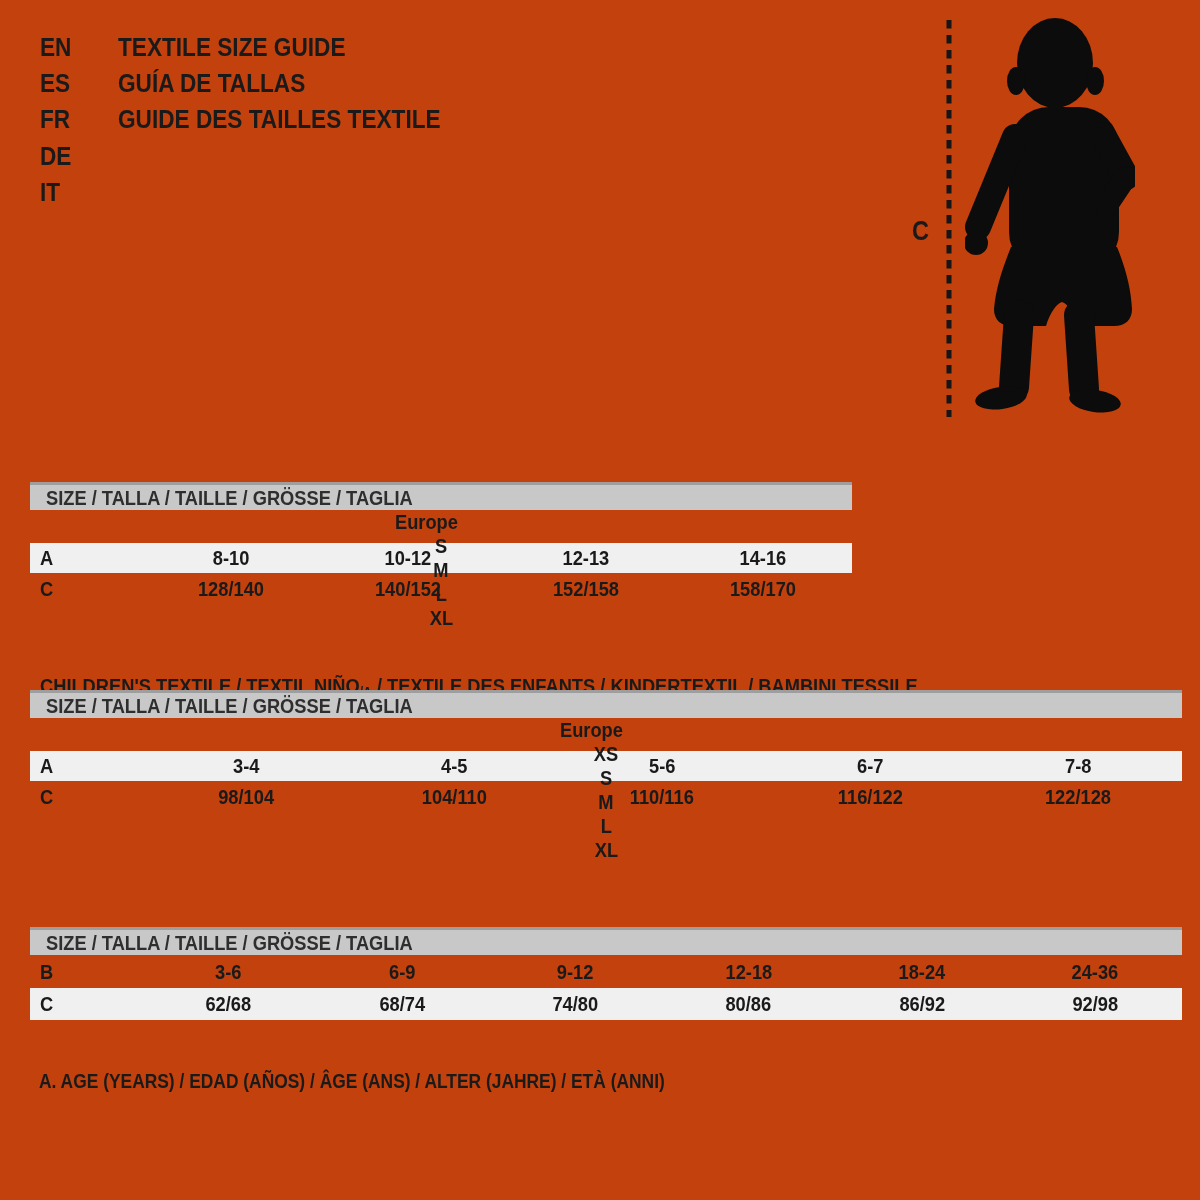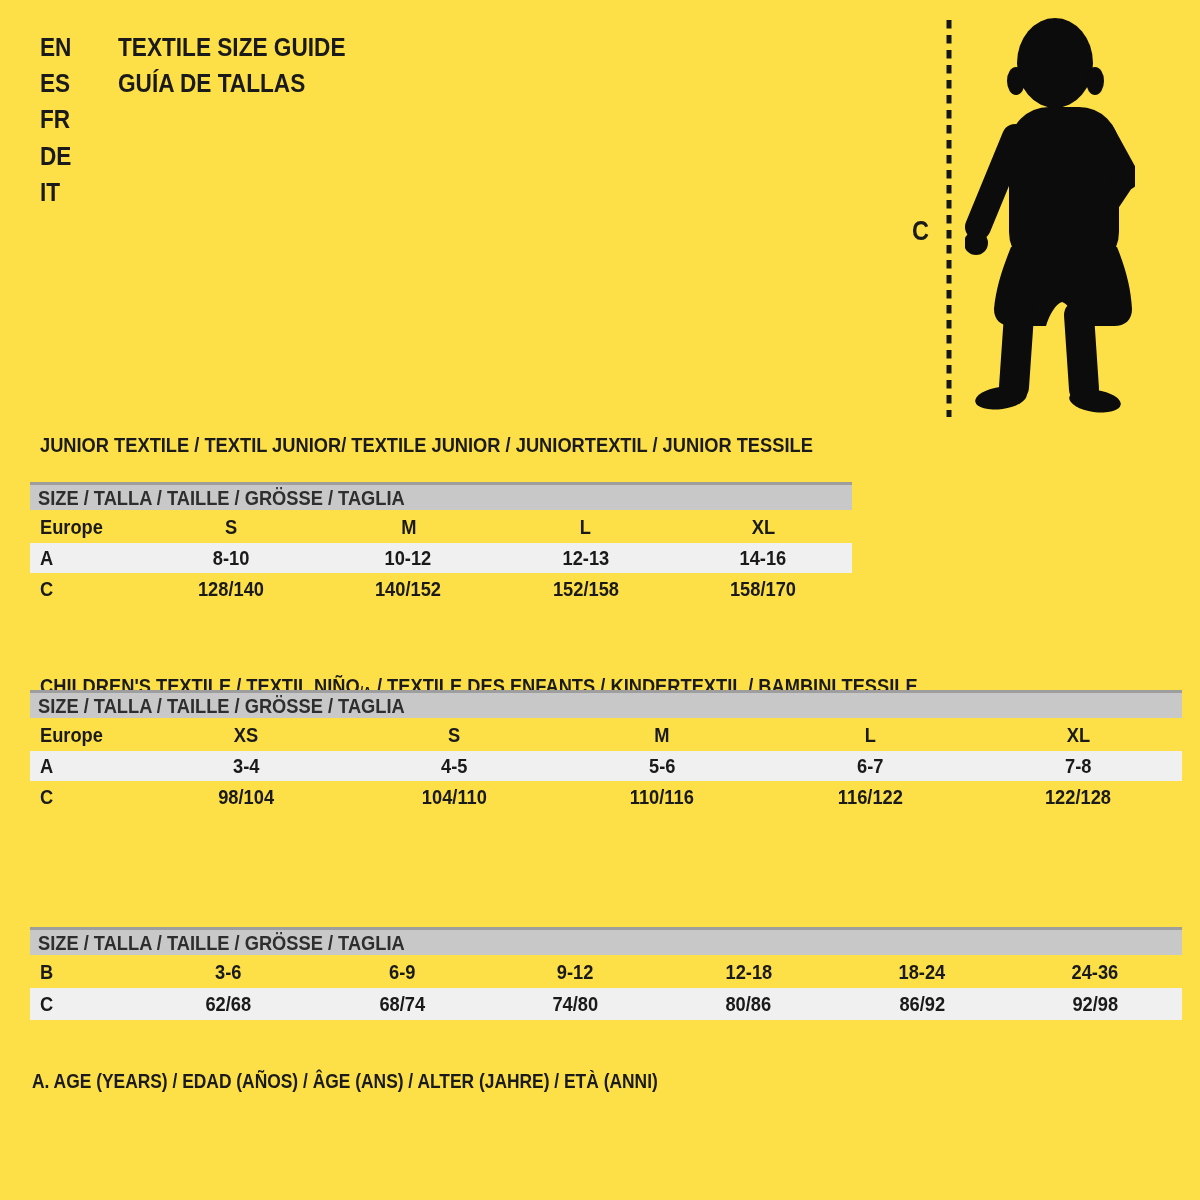--- a/index.html
+++ b/index.html
@@ -1,17 +1,17 @@
 <!DOCTYPE html>
 <html><head>
 <meta charset="utf-8">
 <style>
   html,body{margin:0;padding:0;background:#ffffff;}
   .page{
-    position:relative;width:1200px;height:1200px;background:#fde047;overflow:hidden;
+    position:relative;width:1200px;height:1200px;background:#c2410c;overflow:hidden;
     font-family:"Liberation Sans","DejaVu Sans",sans-serif;font-weight:bold;color:#1a1a1a;
   }
   .cond{display:inline-block;transform:scaleX(0.87);transform-origin:0 50%;white-space:nowrap;}
   .cond-c{transform-origin:50% 50%;}
 
   
   .lang-block{position:absolute;left:40px;top:29px;}
   .lang-row{display:flex;height:36.4px;align-items:center;font-size:26px;}
   .lang-code{width:78px;}
 
@@ -25,50 +25,51 @@
   .title-junior{top:433px;}
   .title-children{top:674px;}
   .title-babies{top:842px;line-height:30px;}
   .sub-a{font-size:14px;vertical-align:-4px;}
 
   
   .size-table{position:absolute;left:30px;font-size:21px;}
   .t-junior{top:482px;width:822px;}
   .t-children{top:690px;width:1152px;}
   .t-babies{top:927px;width:1152px;}
-  .thead{height:25px;border-top:3px solid #9e9e9e;background:#c8c8c8;display:flex;align-items:center;padding-left:8px;color:#2e2e2e;}
+  .thead{height:25px;border-top:3px solid #9e9e9e;background:#c8c8c8;display:flex;align-items:center;padding-left:16px;color:#2e2e2e;}
   .trow{display:flex;align-items:center;}
-  .r-head{height:33px;}
+  .r-head{height:33px;flex-direction:column;}
   .r-a{height:30px;}
   .r-b{height:33px;}
   .r-c{height:32px;}
   .shaded{background:#f0f0f0;}
   .cell-label{width:112px;padding-left:10px;box-sizing:border-box;text-align:left;}
   .cell{flex:1;text-align:center;}
 
   
-  .legend{position:absolute;left:32px;top:1066px;font-size:20px;}
+  .legend{position:absolute;left:39px;top:1066px;font-size:20px;}
   .legend-row{height:30px;display:flex;align-items:center;}
 </style>
 </head>
 <body>
 
 <div class="page">
 
   <div class="lang-block">
     <div class="lang-row">
       <span class="lang-code"><span class="cond">EN</span></span>
       <span><span class="cond">TEXTILE SIZE GUIDE</span></span>
     </div>
     <div class="lang-row">
       <span class="lang-code"><span class="cond">ES</span></span>
       <span><span class="cond">GUÍA DE TALLAS</span></span>
     </div>
     <div class="lang-row">
       <span class="lang-code"><span class="cond">FR</span></span>
+      <span><span class="cond">GUIDE DES TAILLES TEXTILE</span></span>
     </div>
     <div class="lang-row">
       <span class="lang-code"><span class="cond">DE</span></span>
     </div>
     <div class="lang-row">
       <span class="lang-code"><span class="cond">IT</span></span>
     </div>
   </div>
 
   <svg class="measure-line" width="6" height="397" viewBox="0 0 6 397">
@@ -87,23 +88,20 @@
       <line x1="138" y1="120" x2="161" y2="162" stroke="#0c0c0c" stroke-width="26" stroke-linecap="round"></line>
       <line x1="161" y1="162" x2="141" y2="192" stroke="#0c0c0c" stroke-width="22" stroke-linecap="round"></line>
       <path d="M46,232 L152,232 C161,254 166,274 167,294 C167,305 160,311 149,311 L113,311 C109,298 103,289 97,287 C91,289 85,298 81,311 L47,311 C36,311 29,305 29,294 C31,272 38,252 46,232 Z"></path>
       <line x1="54" y1="300" x2="49" y2="372" stroke="#0c0c0c" stroke-width="30" stroke-linecap="round"></line>
       <line x1="114" y1="300" x2="119" y2="374" stroke="#0c0c0c" stroke-width="30" stroke-linecap="round"></line>
       <ellipse cx="36" cy="383" rx="26" ry="11" transform="rotate(-8 36 383)"></ellipse>
       <ellipse cx="130" cy="386" rx="26" ry="11" transform="rotate(8 130 386)"></ellipse>
     </g>
   </svg>
 
-  <div class="section-title title-junior">
-    <span class="cond">JUNIOR TEXTILE / TEXTIL JUNIOR/ TEXTILE JUNIOR / JUNIORTEXTIL / JUNIOR TESSILE</span>
-  </div>
   <div class="size-table t-junior">
     <div class="thead">
       <span class="cond">SIZE / TALLA / TAILLE / GRÖSSE / TAGLIA</span>
     </div>
     <div class="trow r-head">
       <span class="cell-label"><span class="cond">Europe</span></span>
       <span class="cell"><span class="cond cond-c">S</span></span>
       <span class="cell"><span class="cond cond-c">M</span></span>
       <span class="cell"><span class="cond cond-c">L</span></span>
       <span class="cell"><span class="cond cond-c">XL</span></span>

